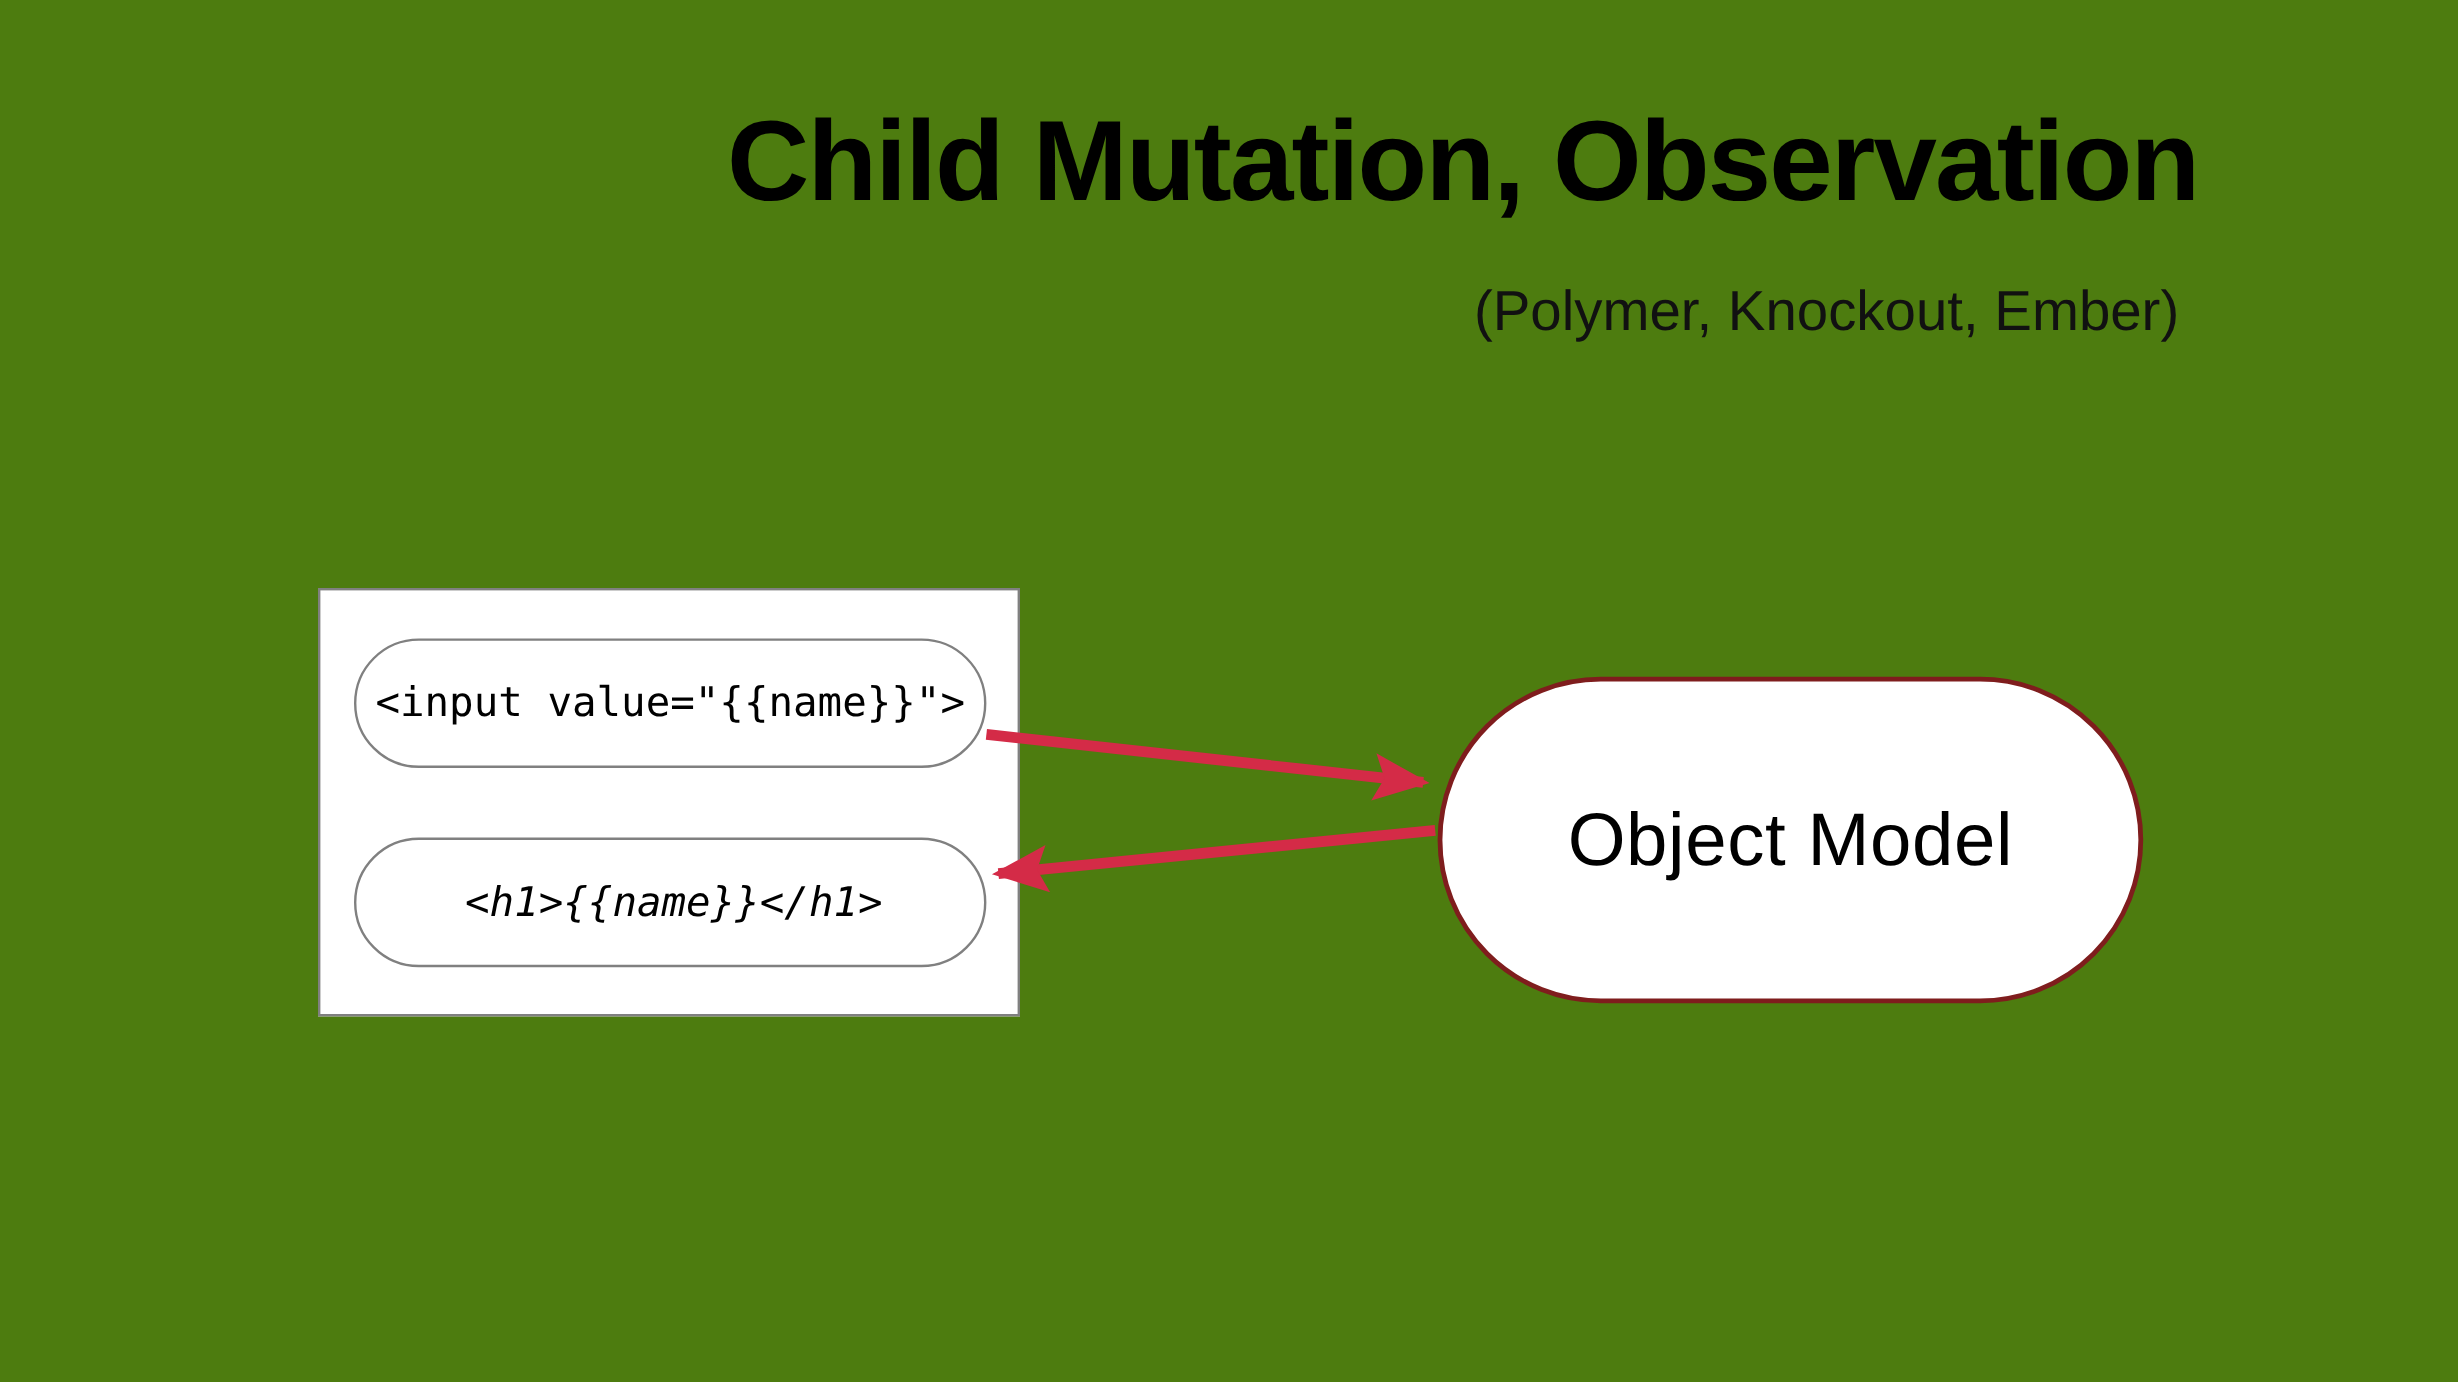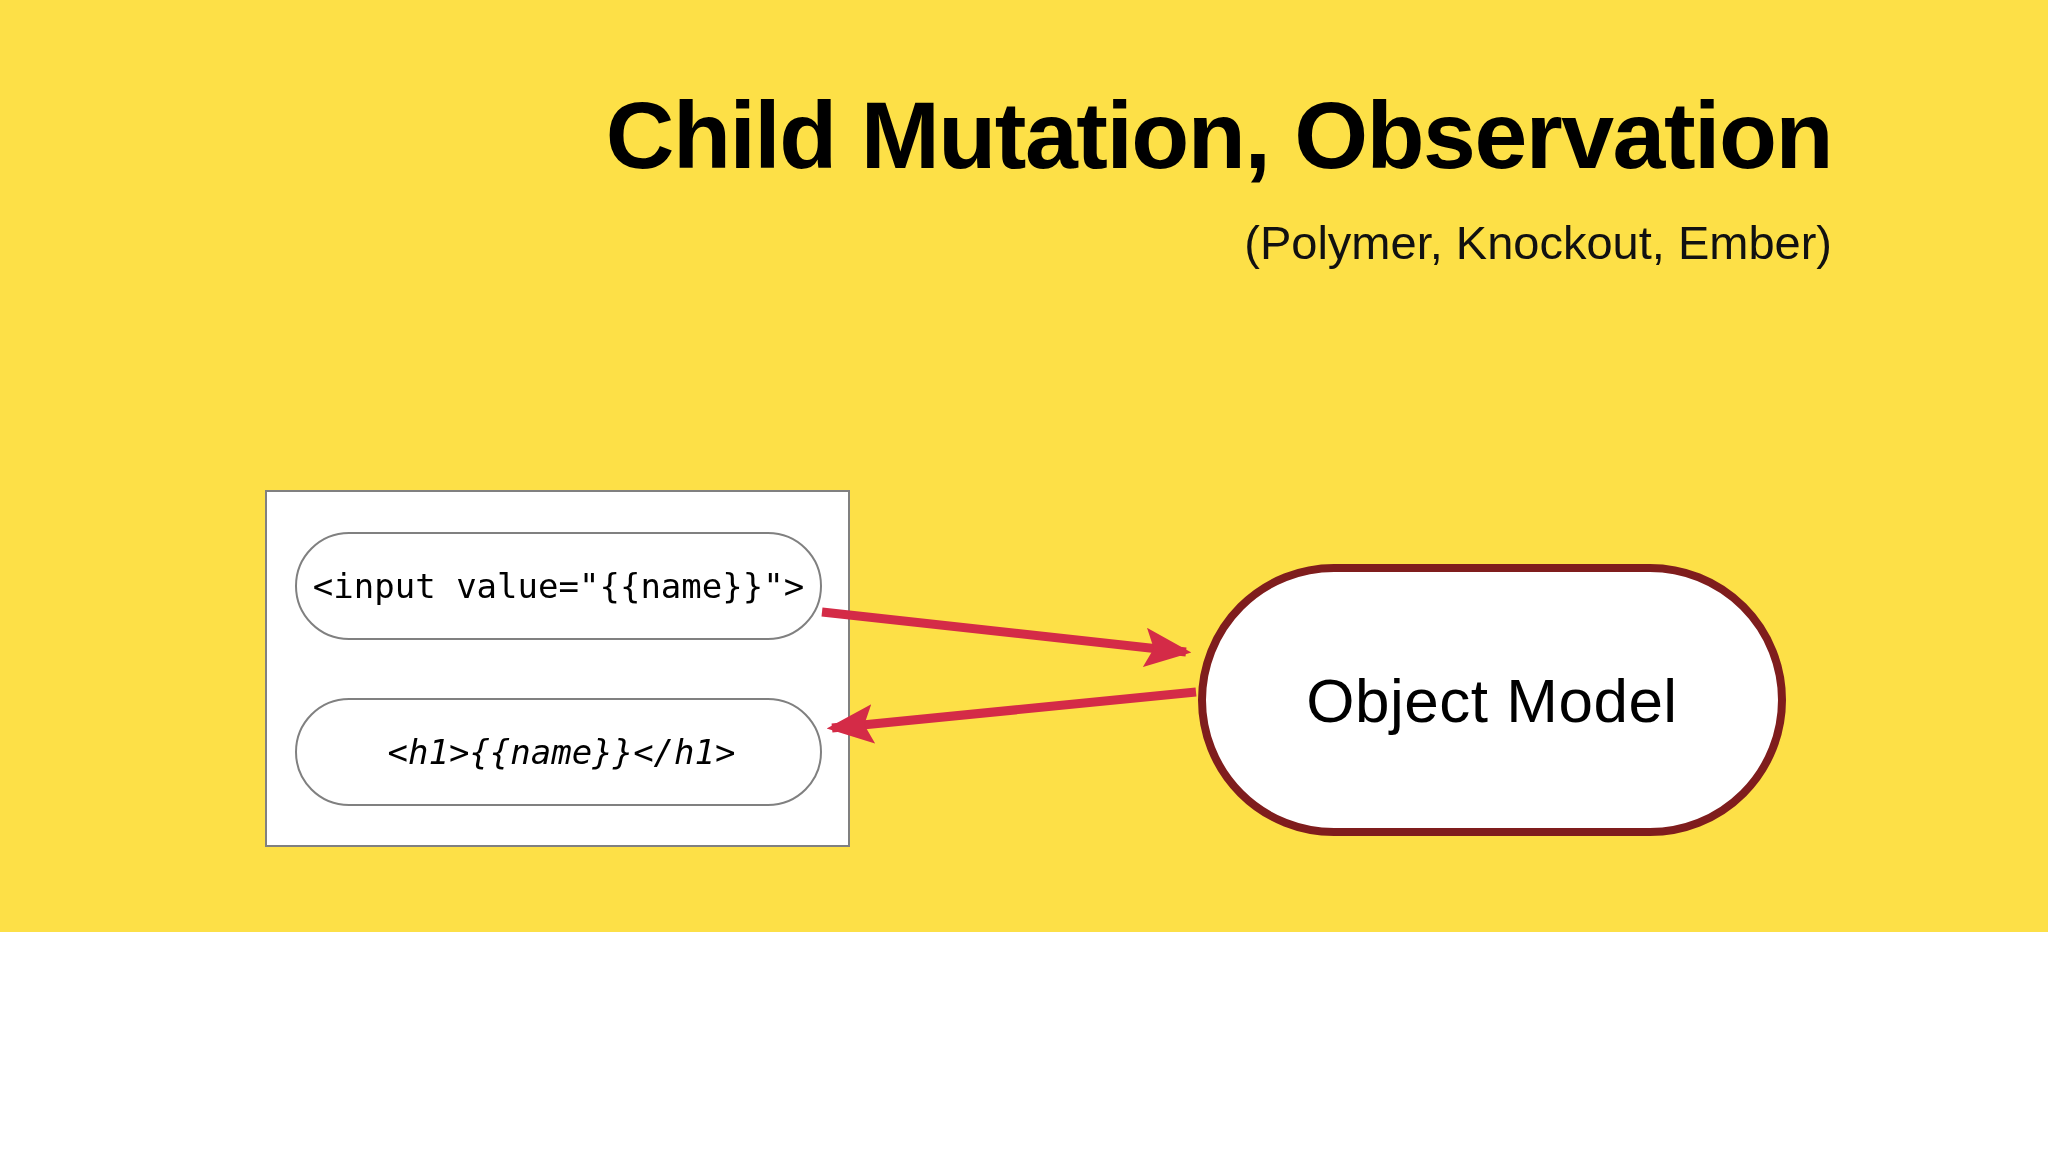--- a/index.html
+++ b/index.html
@@ -9,22 +9,22 @@
   }
   body {
     font-family: "Liberation Sans", sans-serif;
     width: 2048px;
     height: 1152px;
     overflow: hidden;
   }
   #slide {
     position: relative;
     width: 2048px;
-    height: 932px;
-    background: #fde047;
+    height: 1152px;
+    background: #4d7c0f;
   }
 
   
   #title-area {
     position: absolute;
     left: 0;
     top: 0;
     width: 1860px;
     padding-top: 88px;
     text-align: right;
@@ -40,21 +40,21 @@
     white-space: nowrap;
     text-align: right;
     padding-right: 28px;
   }
   #page-subtitle {
     font-family: "Liberation Sans", sans-serif;
     font-weight: normal;
     font-size: 47px;
     line-height: 1.0;
     color: #111111;
-    margin: 0;
+    margin: 16px;
     padding-top: 36px;
     padding-right: 28px;
     white-space: nowrap;
   }
 
   
   #diagram {
     position: absolute;
     left: 0;
     top: 0;
@@ -109,21 +109,21 @@
     padding-left: 6px;
   }
 
   
   #object-model-node {
     position: absolute;
     left: 1198px;
     top: 564px;
     width: 588px;
     height: 272px;
-    border: 8px solid #7f1d1d;
+    border: 4px solid #7f1d1d;
     border-radius: 999px;
     background: #ffffff;
     box-sizing: border-box;
     display: flex;
     align-items: center;
     justify-content: center;
   }
   #object-model-node span {
     font-family: "Liberation Sans", sans-serif;
     font-weight: normal;

